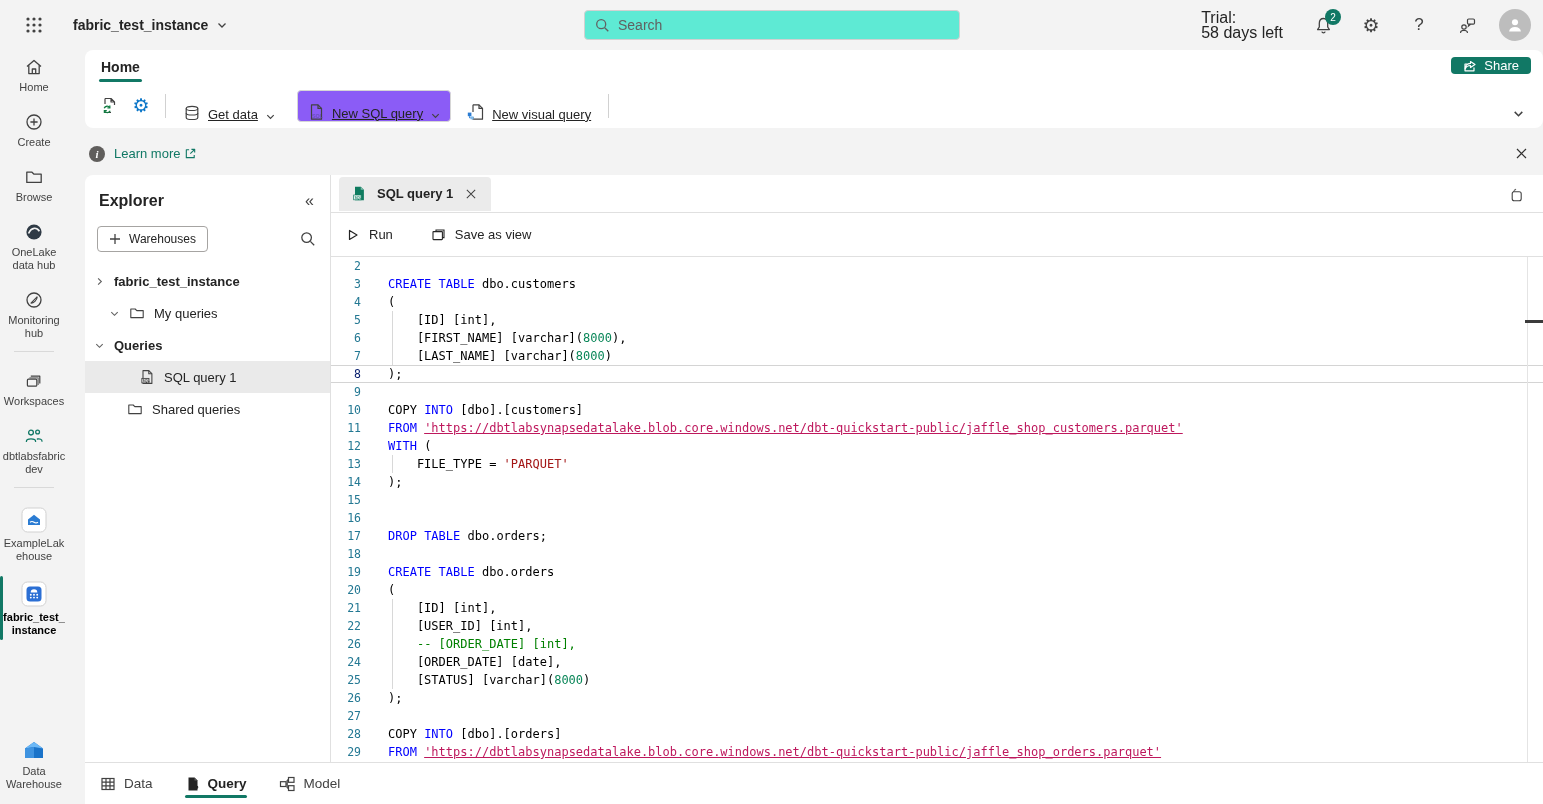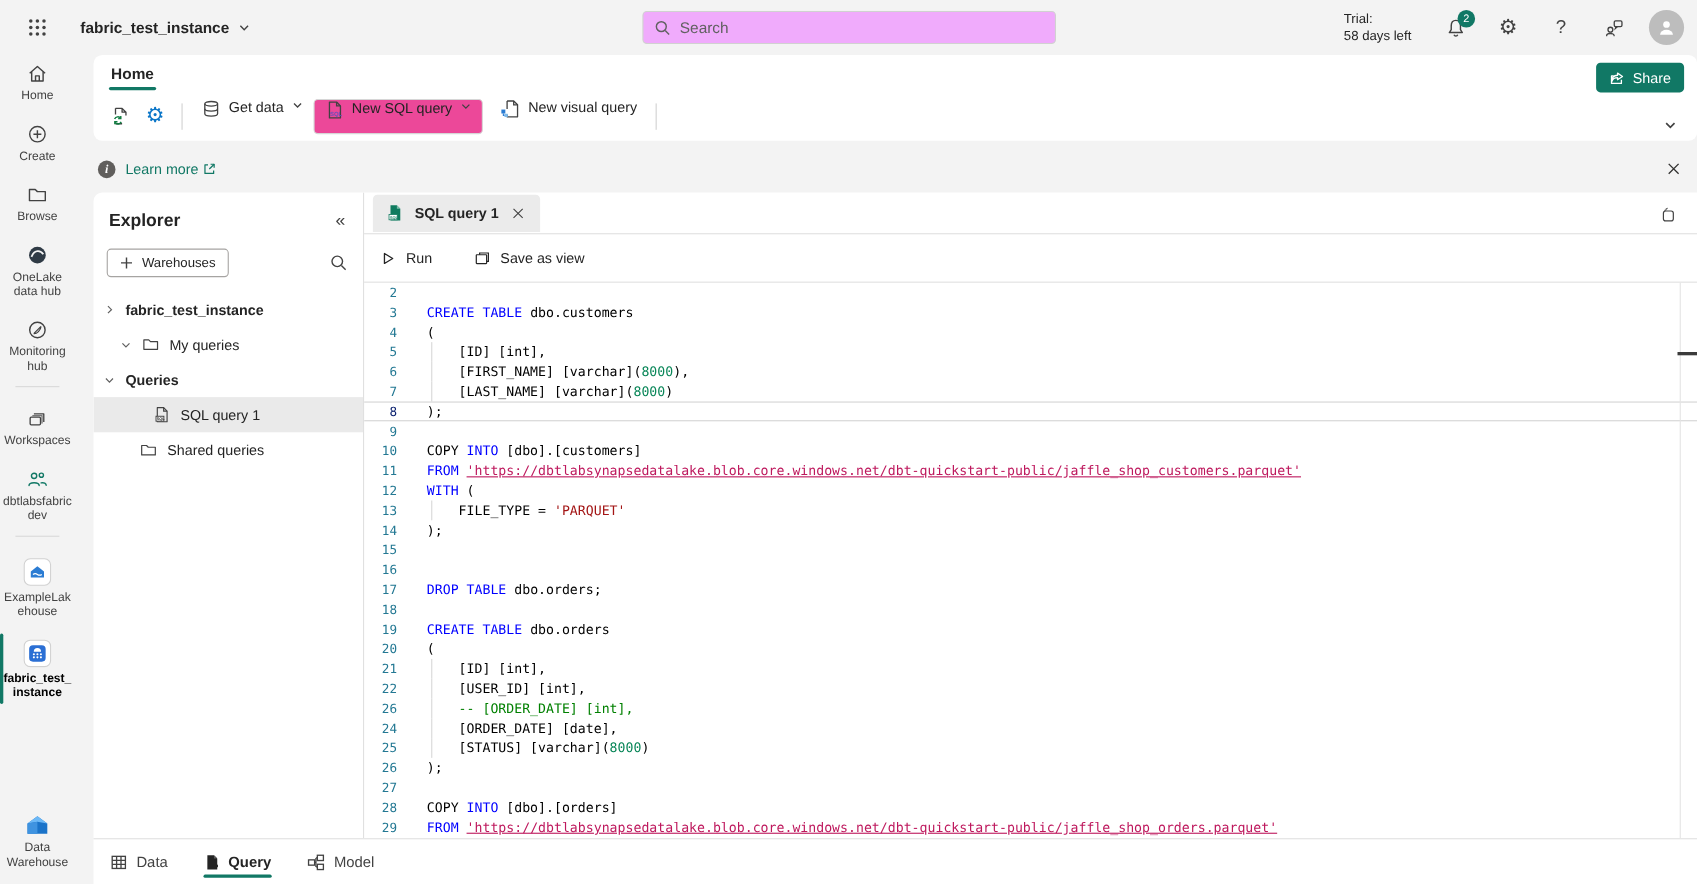--- a/index.html
+++ b/index.html
@@ -4,51 +4,51 @@
 <style>
   * { margin:0; padding:0; box-sizing:border-box; }
   html,body { width:1543px; height:804px; }
   body { font-family:"Liberation Sans", sans-serif; background:#f3f3f3; color:#242424; overflow:hidden; }
   .stage { position:relative; width:1543px; height:804px; background:#f3f3f3; }
 
   
   .topbar { position:absolute; left:0; top:0; right:0; height:50px; display:flex; align-items:center; background:#f3f3f3; }
   .waffle { width:34px; height:34px; margin-left:17px; display:flex; align-items:center; justify-content:center; cursor:pointer; }
   .ws-name { margin-left:22px; display:flex; align-items:center; gap:8px; font-size:14px; font-weight:700; cursor:pointer; }
-  .searchbox { position:absolute; left:584px; top:10px; width:376px; height:30px; background:#f0abfc; border:1px solid #d1d1d1; border-radius:4px; display:flex; align-items:center; padding:0 10px; gap:8px; }
+  .searchbox { position:absolute; left:584px; top:10px; width:376px; height:30px; background:#5eead4; border:1px solid #d1d1d1; border-radius:4px; display:flex; align-items:center; padding:0 10px; gap:8px; }
   .searchbox input { border:none; outline:none; flex:1; font-size:14px; font-family:"Liberation Sans",sans-serif; color:#242424; background:transparent; }
   .searchbox input::placeholder { color:#616161; }
   .top-right { position:absolute; right:0; top:0; height:50px; display:flex; align-items:center; gap:16px; padding-right:12px; }
-  .trial { font-size:12px; line-height:15px; color:#242424; margin-right:8px; }
+  .trial { font-size:16px; line-height:15px; color:#242424; margin-right:8px; }
   .tico { width:32px; height:32px; display:flex; align-items:center; justify-content:center; position:relative; cursor:pointer; color:#424242; }
   .badge { position:absolute; top:0px; right:-2px; min-width:16px; height:16px; border-radius:8px; background:#117865; color:#fff; font-size:10px; display:flex; align-items:center; justify-content:center; padding:0 4px; }
   .gearchar { font-size:19px; color:#424242; line-height:1; }
   .helpchar { font-size:17px; color:#424242; }
   .avatar { width:32px; height:32px; border-radius:50%; background:#bdbdbd; display:flex; align-items:center; justify-content:center; cursor:pointer; }
 
   
   .rail { position:absolute; left:0; top:50px; bottom:0; width:85px; background:#f3f3f3; }
   .rail-item { position:relative; width:68px; margin:0 0 6px 0; padding:7px 2px 5px; display:flex; flex-direction:column; align-items:center; gap:4px; cursor:pointer; }
   .rail-item .rlabel { font-size:11px; line-height:13px; color:#424242; text-align:center; width:64px; overflow-wrap:anywhere; word-break:break-word; }
   .rail-item.selected .rlabel { font-weight:700; color:#000; }
   .rail-item.selected::before { content:""; position:absolute; left:0; top:2px; bottom:2px; width:3px; background:#117865; border-radius:2px; }
   .rail-sep { width:40px; height:1px; background:#d9d9d9; margin:6px 14px 12px; }
   .rail-bottom { position:absolute; bottom:2px; left:0; }
 
   
   .ribbon { position:absolute; left:85px; top:50px; right:0; height:78px; background:#fff; border-radius:8px; }
   .ribbon-row1 { position:relative; height:33px; display:flex; align-items:center; }
   .home-tab { margin-left:14px; font-size:14px; font-weight:700; color:#242424; position:relative; padding:4px 2px; cursor:pointer; }
   .home-tab::after { content:""; position:absolute; left:0; right:0; bottom:-3px; height:3px; background:#117865; border-radius:2px; }
-  .share-btn { position:absolute; right:12px; top:7px; height:27px; background:#117865; color:#fff; border:none; border-radius:4px; font-size:13px; font-family:"Liberation Sans",sans-serif; display:flex; align-items:center; gap:7px; padding:0 12px; cursor:pointer; }
+  .share-btn { position:absolute; right:12px; top:7px; height:17px; background:#117865; color:#fff; border:none; border-radius:4px; font-size:13px; font-family:"Liberation Sans",sans-serif; display:flex; align-items:center; gap:7px; padding:0 12px; cursor:pointer; }
   .ribbon-row2 { height:45px; display:flex; align-items:center; padding-left:8px; position:relative; }
   .icon-btn { width:32px; height:32px; display:flex; align-items:center; justify-content:center; border-radius:4px; cursor:pointer; }
   .tool-sep { width:1px; height:24px; background:#d1d1d1; margin:0 8px; }
-  .tool-btn { height:32px; display:flex; align-items:flex-start; gap:7px; padding:0 9px; font-size:13px; color:#242424; border-radius:4px; cursor:pointer; white-space:nowrap; }
-  .tool-btn.active { background:#ec4899; border:1px solid #d6d6d6; margin-right:6px; }
+  .tool-btn { height:32px; display:flex; align-items:flex-end; gap:7px; padding:0 9px; font-size:13px; color:#242424; border-radius:4px; cursor:pointer; white-space:nowrap;text-decoration:underline; }
+  .tool-btn.active { background:#8b5cf6; border:1px solid #d6d6d6; margin-left:12px; margin-right:6px; }
   .ribbon-collapse { position:absolute; right:18px; bottom:8px; cursor:pointer; }
 
   
   .banner { position:absolute; left:85px; top:137px; right:0; height:33px; display:flex; align-items:center; gap:9px; padding-left:4px; font-size:13px; color:#323130; }
   .info-ico { width:16px; height:16px; border-radius:50%; background:#605e5c; color:#fff; font-size:11px; font-weight:700; display:flex; align-items:center; justify-content:center; font-family:"Liberation Serif",serif; font-style:italic; flex:none; }
   .learnmore { color:#117865; display:flex; align-items:center; gap:4px; cursor:pointer; }
   .banner-spacer { flex:1; }
   .manage-btn { height:26px; background:#fff; border:1px solid #8a8886; border-radius:4px; font-size:13px; font-family:"Liberation Sans",sans-serif; color:#242424; padding:0 12px; margin-right:10px; cursor:pointer; white-space:nowrap; }
   .banner-close { width:24px; height:24px; margin-right:10px; display:flex; align-items:center; justify-content:center; cursor:pointer; color:#323130; font-size:14px; }
 

